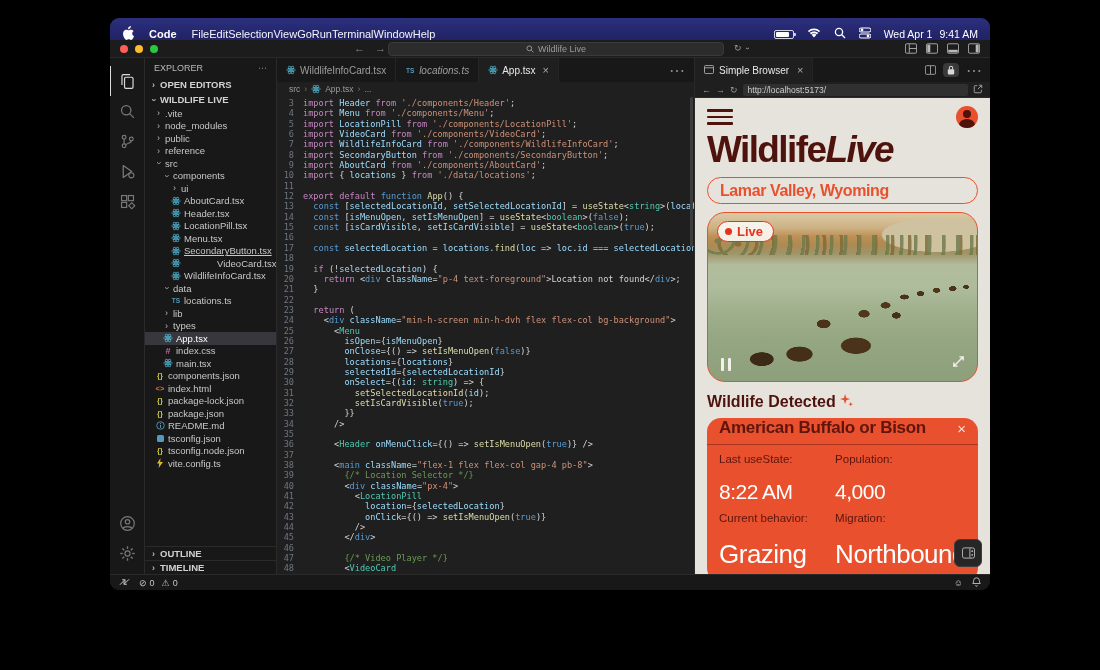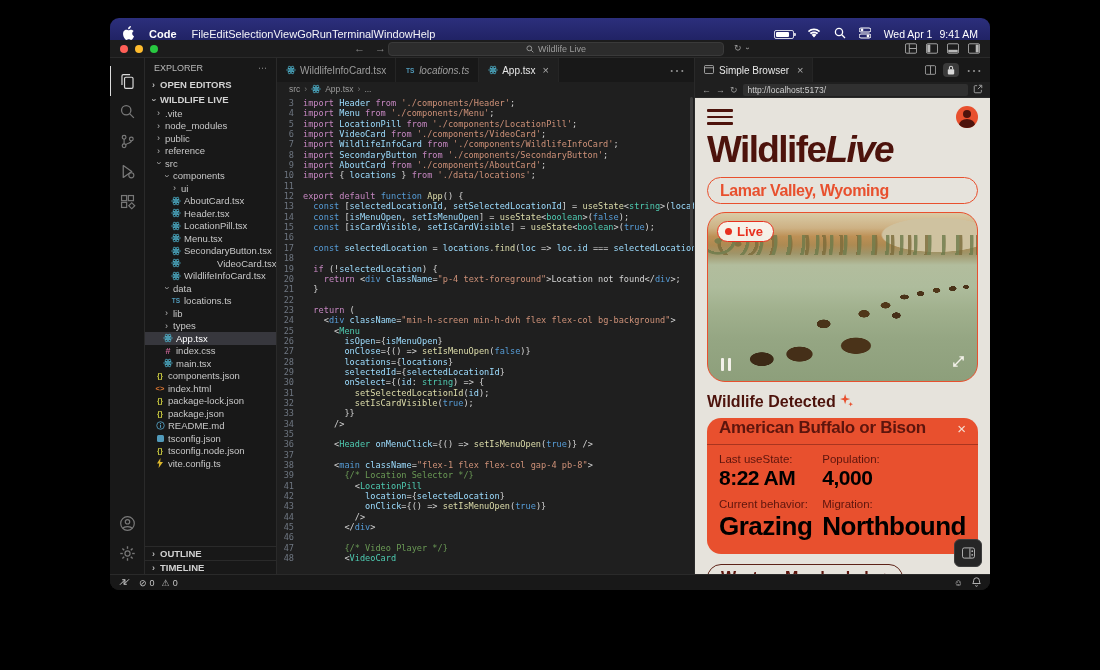--- a/index.html
+++ b/index.html
@@ -123,21 +123,21 @@
   .pause { position:absolute; left:13px; bottom:10px; display:flex; gap:3.5px; }
   .pause span { width:3px; height:13px; background:#f3f1ea; border-radius:1px; }
   .expand { position:absolute; right:12px; bottom:9px; }
   .section-title { margin-top:11px; display:flex; align-items:center; gap:4px; font-size:16px; font-weight:700; color:#4d130c; }
   .info-card { margin-top:7px; background:#e8502e; border-radius:14px; overflow:hidden; }
   .ic-head { display:flex; align-items:center; padding:0 12px 6px; border-bottom:1px solid rgba(93,21,13,.45); }
   .ic-title { font-size:17px; font-weight:700; color:#5d150d; letter-spacing:-.3px; }
   .ic-close { margin-left:auto; color:#f5ded2; font-size:15px; }
   .ic-body { display:grid; grid-template-columns:1fr 1fr; padding:8px 12px 12px; row-gap:8px; column-gap:6px; }
   .f-label { font-size:11.5px; color:#5d150d; font-weight:500; }
-  .f-value { font-size:21px; font-weight:700; color:#000000; letter-spacing:-.5px; margin-top:1px; }
+  .f-value { font-size:21px; font-weight:400; color:#ffffff; letter-spacing:-.5px; margin-top:15px; }
   .field:nth-child(n+3) .f-value { font-size:26px; }
   .bottom-row { margin-top:10px; display:flex; align-items:center; }
   .sec-btn { height:28px; border:1.5px solid #5d2318; border-radius:15px; display:flex; align-items:center; gap:7px;
     padding:0 13px; color:#5d150d; font-weight:700; font-size:16px; letter-spacing:-.4px; }
   .sec-btn .plus { font-weight:400; font-size:17px; }
   .float-btn { position:absolute; right:8px; bottom:7px; width:28px; height:28px; background:#262626; border:1px solid #3d3d3d;
     border-radius:6px; display:flex; align-items:center; justify-content:center; }
 
   
   .statusbar { height:16px; background:#181818; border-top:1px solid #2a2a2a; display:flex; align-items:center;
@@ -388,21 +388,21 @@
                   <g fill="none" stroke="#53c1de" stroke-width="1">
                     <ellipse cx="8" cy="8" rx="7" ry="2.7"></ellipse>
                     <ellipse cx="8" cy="8" rx="7" ry="2.7" transform="rotate(60 8 8)"></ellipse>
                     <ellipse cx="8" cy="8" rx="7" ry="2.7" transform="rotate(120 8 8)"></ellipse>
                   </g>
                   <circle cx="8" cy="8" r="1.5" fill="#53c1de"></circle>
                 </svg>
               </span>
               <span>Menu.tsx</span>
             </div>
-            <div class="tree-row" style="padding-left: 26px;">
+            <div class="tree-row" style="padding-left: 26px; text-decoration: underline;">
               <span class="ficon">
                 <svg width="10" height="10" viewBox="0 0 16 16">
                   <g fill="none" stroke="#53c1de" stroke-width="1">
                     <ellipse cx="8" cy="8" rx="7" ry="2.7"></ellipse>
                     <ellipse cx="8" cy="8" rx="7" ry="2.7" transform="rotate(60 8 8)"></ellipse>
                     <ellipse cx="8" cy="8" rx="7" ry="2.7" transform="rotate(120 8 8)"></ellipse>
                   </g>
                   <circle cx="8" cy="8" r="1.5" fill="#53c1de"></circle>
                 </svg>
               </span>
@@ -746,20 +746,24 @@
               <span class="line-num">37</span>
               <span class="line-text"></span>
             </div>
             <div class="code-line">
               <span class="line-num">38</span>
               <span class="line-text"><span class="tk-p">      &lt;</span><span class="tk-b">main</span><span class="tk-p"> </span><span class="tk-v">className</span><span class="tk-p">=</span><span class="tk-s">"flex-1 flex flex-col gap-4 pb-8"</span><span class="tk-p">&gt;</span></span>
             </div>
             <div class="code-line">
               <span class="line-num">39</span>
               <span class="line-text"><span class="tk-p">        </span><span class="tk-c">{/* Location Selector */}</span></span>
+            </div>
+            <div class="code-line">
+              <span class="line-num">40</span>
+              <span class="line-text"><span class="tk-p">        &lt;</span><span class="tk-b">div</span><span class="tk-p"> </span><span class="tk-v">className</span><span class="tk-p">=</span><span class="tk-s">"px-4"</span><span class="tk-p">&gt;</span></span>
             </div>
             <div class="code-line">
               <span class="line-num">41</span>
               <span class="line-text"><span class="tk-p">          &lt;</span><span class="tk-t">LocationPill</span></span>
             </div>
             <div class="code-line">
               <span class="line-num">42</span>
               <span class="line-text"><span class="tk-p">            </span><span class="tk-v">location</span><span class="tk-p">={</span><span class="tk-v">selectedLocation</span><span class="tk-p">}</span></span>
             </div>
             <div class="code-line">

